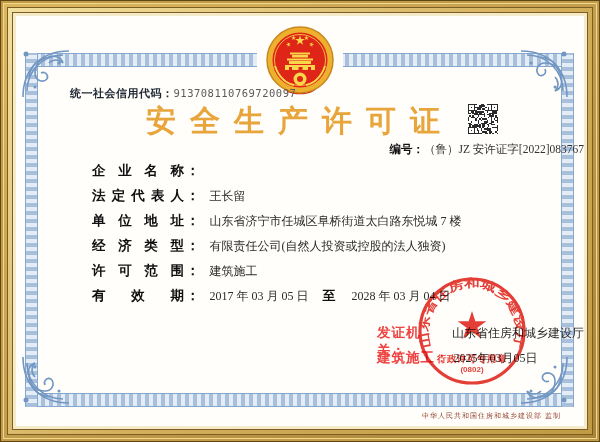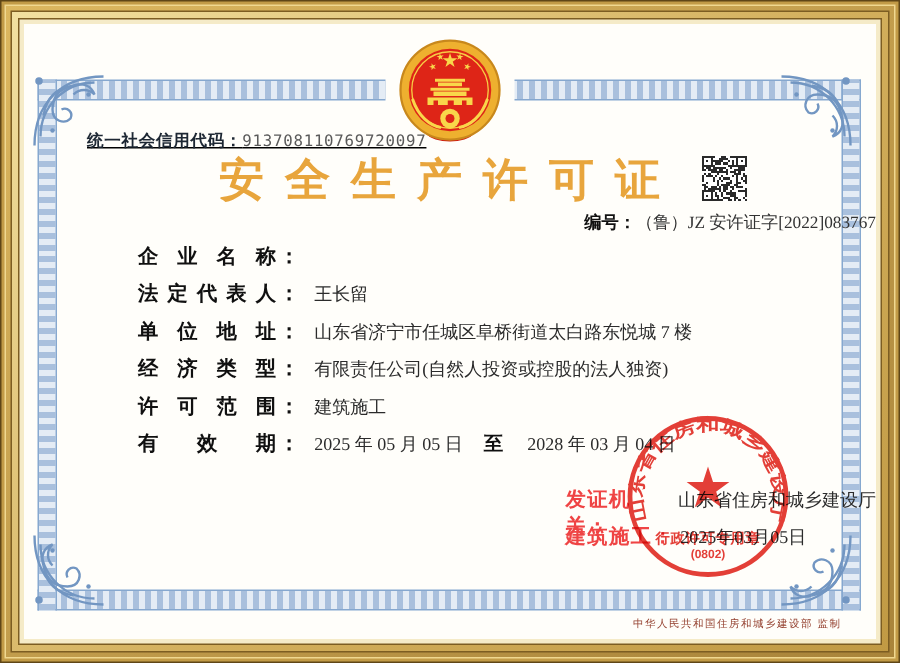--- a/index.html
+++ b/index.html
@@ -18,21 +18,21 @@
     background:repeating-linear-gradient(0deg,#a9c0dd 0 4px,#e4ecf5 4px 8px);}
   .band-top{top:37px;} .band-bottom{top:377px;}
   .band-left{left:9px;} .band-right{left:545px;}
   .corner{position:absolute;width:54px;height:54px;}
   .c-tl{left:3px;top:31px;} .c-tr{left:501px;top:31px;transform:rotate(90deg);}
   .c-br{left:501px;top:337px;transform:rotate(180deg);} .c-bl{left:3px;top:337px;transform:rotate(270deg);}
 
   .emblem-halo{position:absolute;left:241px;top:34px;width:86px;height:19px;background:#fffefa;}
   .emblem{position:absolute;left:247px;top:10px;width:74px;height:72px;}
 
-  .credit-line{position:absolute;left:42px;top:70px;font-size:11px;text-decoration:underline;}
+  .credit-line{position:absolute;left:54px;top:70px;font-size:11px;}
   .credit-label{font-weight:bold;color:#1d2733;letter-spacing:0.5px;}
   .credit-code{font-family:"DejaVu Sans Mono",monospace;color:#5a5a5a;font-size:10.5px;letter-spacing:0.5px;}
 
   .title{position:absolute;left:0;top:88px;width:100%;text-align:center;
     font-size:30px;font-weight:900;color:#e8a53c;letter-spacing:14px;line-height:34px;}
   .number-line{position:absolute;left:0;top:126px;width:100%;text-align:right;font-size:11.5px;line-height:15px;}
   .number-label{font-weight:bold;color:#111;}
   .number-value{font-family:"Liberation Serif",serif;color:#333;}
 
   .qr{position:absolute;left:452px;top:88px;width:30px;height:30px;}
@@ -446,21 +446,21 @@
           <span class="fcolon">：</span>
           <span class="fvalue">建筑施工</span>
         </div>
         <div class="frow">
           <span class="flabel" data-justify="">
                   <span>有</span>
                   <span>效</span>
                   <span>期</span>
                 </span>
           <span class="fcolon">：</span>
-          <span class="fvalue">2025 年 05 月 05 日</span>
+          <span class="fvalue">2017 年 03 月 05 日</span>
           <span class="to-label">至</span>
           <span class="fvalue">2028 年 03 月 04 日</span>
         </div>
       </div>
 
       <div class="issue">
         <div class="irow">
           <span class="ilabel">发证机关：</span>
           <span class="ivalue">山东省住房和城乡建设厅</span>
         </div>

